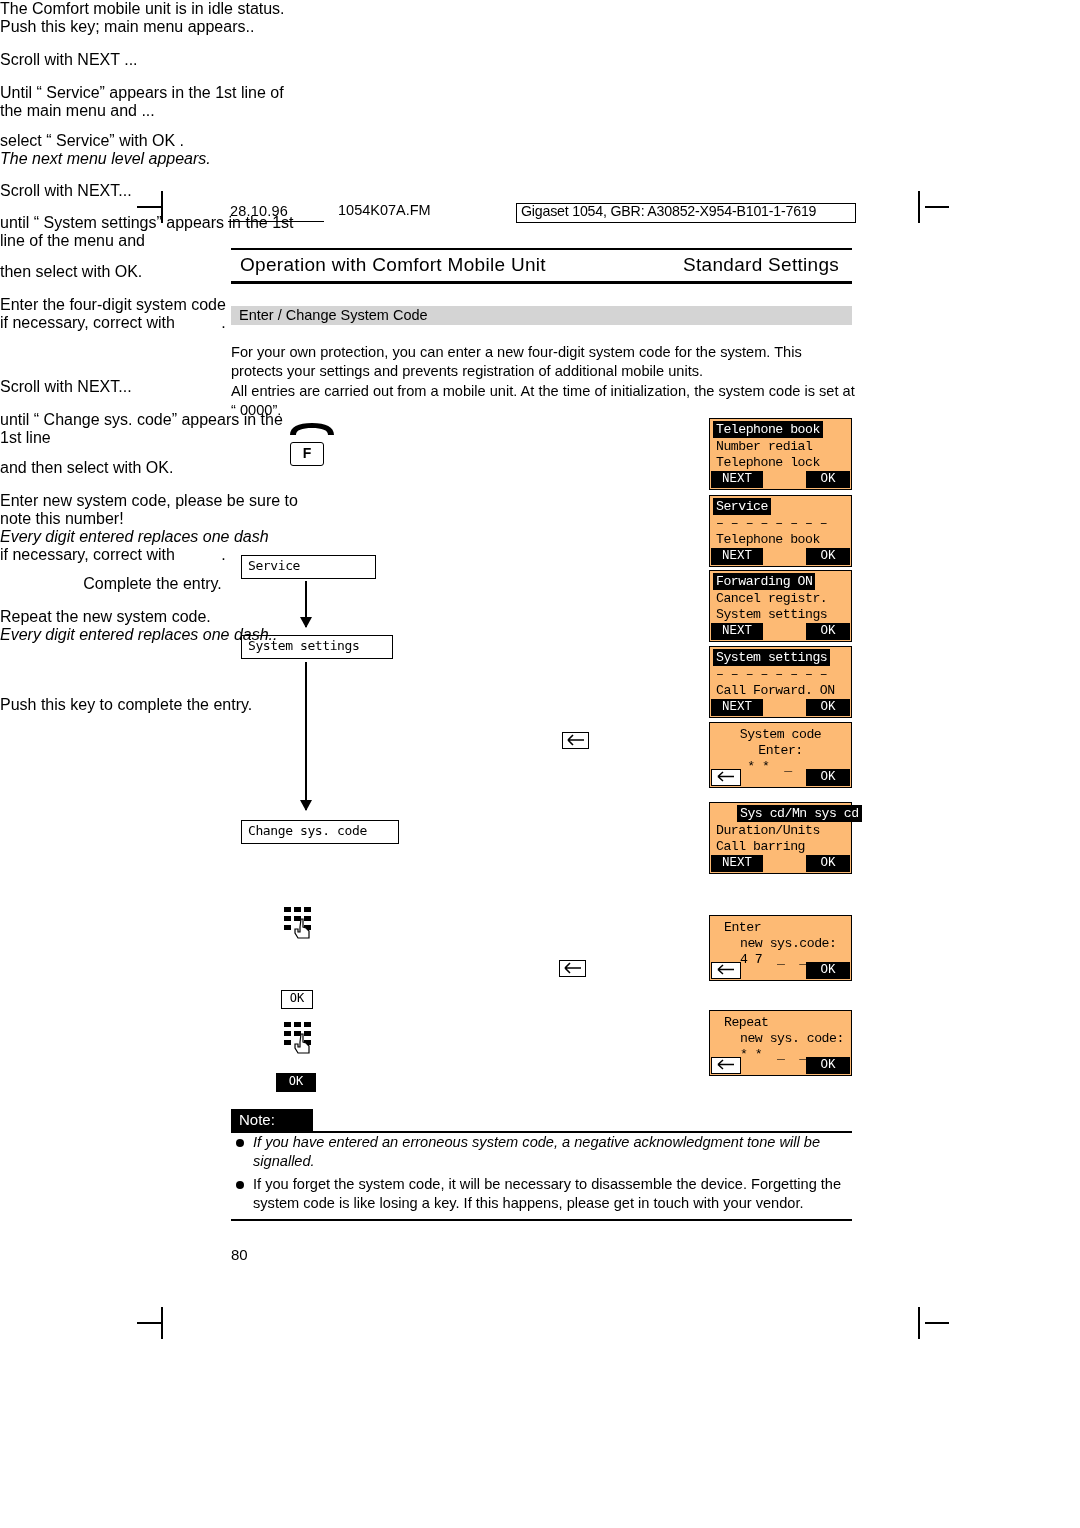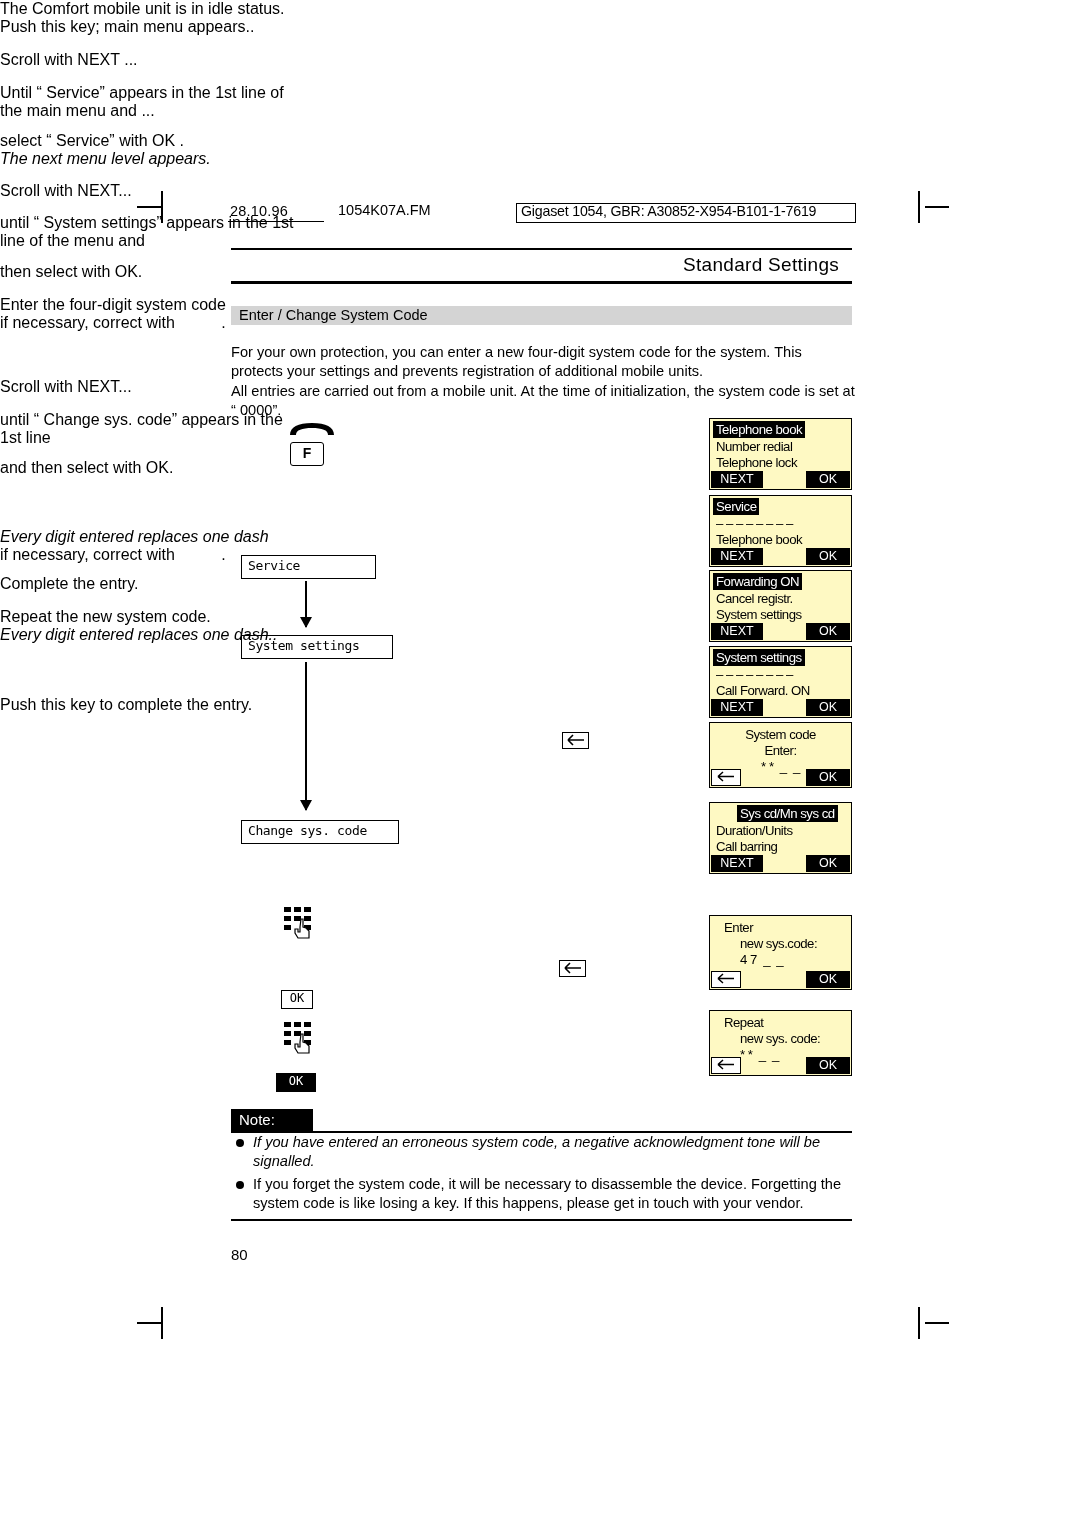--- a/index.html
+++ b/index.html
@@ -203,23 +203,23 @@
     border: 1.5px solid #000;
     background: #fff;
     box-sizing: border-box;
   }
   .backkey svg { display:block; }
 
   
   .lcd {
     position: absolute;
     border: 1.5px solid #000;
-    background: #fef9c3;
+    background: #fdba74;
     box-sizing: border-box;
-    font-family: Liberation Sans, sans-serif;
+    font-family: Liberation Mono, monospace;
     font-size: 13.2px;
     letter-spacing: -0.5px;
   }
   .lcd .line {
     position: absolute;
     left: 6px;
     height: 17px;
     line-height: 17px;
     white-space: pre;
   }
@@ -314,20 +314,21 @@
   <div class="cropmark" style="left:925px; top:1322px; width:24px; height:1.5px;"></div>
   <div class="cropmark" style="left:918px; top:1307px; width:1.5px; height:32px;"></div>
 
   <div class="hdr-date">28.10.96</div>
   <div class="hdr-date-rule"></div>
   <div class="hdr-file">1054K07A.FM</div>
   <div class="hdr-doc-box"></div>
   <div class="hdr-doc-text">Gigaset 1054, GBR: A30852-X954-B101-1-7619</div>
 
   <div class="title-rule-top"></div>
+  <div class="title-left">Operation with Comfort Mobile Unit</div>
   <div class="title-right">Standard Settings</div>
   <div class="title-rule-bottom"></div>
 
   <div class="section-band"></div>
   <div class="section-band-text">Enter / Change System Code</div>
 
   <div class="intro" style="white-space:pre-line;">For your own protection, you can enter a new four-digit system code for the system. This protects your settings and prevents registration of additional mobile units.
 All entries are carried out from a mobile unit. At the time of initialization, the system code is set at “ 0000”.</div>
 
   <div class="icon-phone">
@@ -399,26 +400,27 @@
   <div class="step" style="top:214px;">until “ System settings” appears in the 1st line of the menu and</div>
   <div class="step" style="top:263px;">then select with OK.</div>
   <div class="step" style="top:296px;">Enter the four-digit system code</div>
   <div class="step" style="top:314px;">
     <span>if necessary, correct with</span>
     <span style="margin-left:42px;">.</span>
   </div>
   <div class="step" style="top:378px;">Scroll with NEXT...</div>
   <div class="step" style="top:411px;">until “ Change sys. code” appears in the 1st line</div>
   <div class="step" style="top:459px;">and then select with OK.</div>
+  <div class="step" style="top:492px;">Enter new system code, please be sure to note this number!</div>
   <div class="step" style="top:528px;"><i>Every digit entered replaces one dash</i></div>
   <div class="step" style="top:546px;">
     <span>if necessary, correct with</span>
     <span style="margin-left:42px;">.</span>
   </div>
-  <div class="step" style="top:575px;">Complete the entry.</div>
+  <div class="step" style="top:575px;text-align:center;">Complete the entry.</div>
   <div class="step" style="top:608px;">Repeat the new system code.</div>
   <div class="step" style="top:626px;"><i>Every digit entered replaces one dash..</i></div>
   <div class="step" style="top:696px;">Push this key to complete the entry.</div>
 
   <div class="lcd" style="left:709px; top:418px; width:143px; height:72px;">
     <div class="line inv" style="top:2px;">Telephone book</div>
     <div class="line" style="top:19px;">Number redial</div>
     <div class="line" style="top:35px;">Telephone lock</div>
     <div class="soft softleft" style="bottom:1px;">NEXT</div>
     <div class="soft softright" style="bottom:1px;">OK</div>
@@ -461,21 +463,21 @@
   </div>
 
   <div class="lcd" style="left:709px; top:802px; width:143px; height:72px;">
     <div class="line inv" style="top:2px;margin-left:24px;">Sys cd/Mn sys cd</div>
     <div class="line" style="top:19px;">Duration/Units</div>
     <div class="line" style="top:35px;">Call barring</div>
     <div class="soft softleft" style="bottom:1px;">NEXT</div>
     <div class="soft softright" style="bottom:1px;">OK</div>
   </div>
 
-  <div class="lcd" style="left:709px; top:915px; width:143px; height:75px;">
+  <div class="lcd" style="left:709px; top:915px; width:143px; height:66px;">
     <div class="line" style="left:14px; top:3px;">Enter</div>
     <div class="line" style="left:30px; top:19px;">new sys.code:</div>
     <div class="line" style="left:30px; top:35px;">4 7  _  _</div>
     <div class="backsoft">
       <svg width="26" height="13" viewBox="0 0 26 13">
           <path d="M22,6.5 L6,6.5 M6,6.5 L11,2 M6,6.5 L11,11" stroke="#000" stroke-width="1.5" fill="none"></path>
         </svg>
     </div>
     <div class="soft softright" style="bottom:1px;">OK</div>
   </div>

